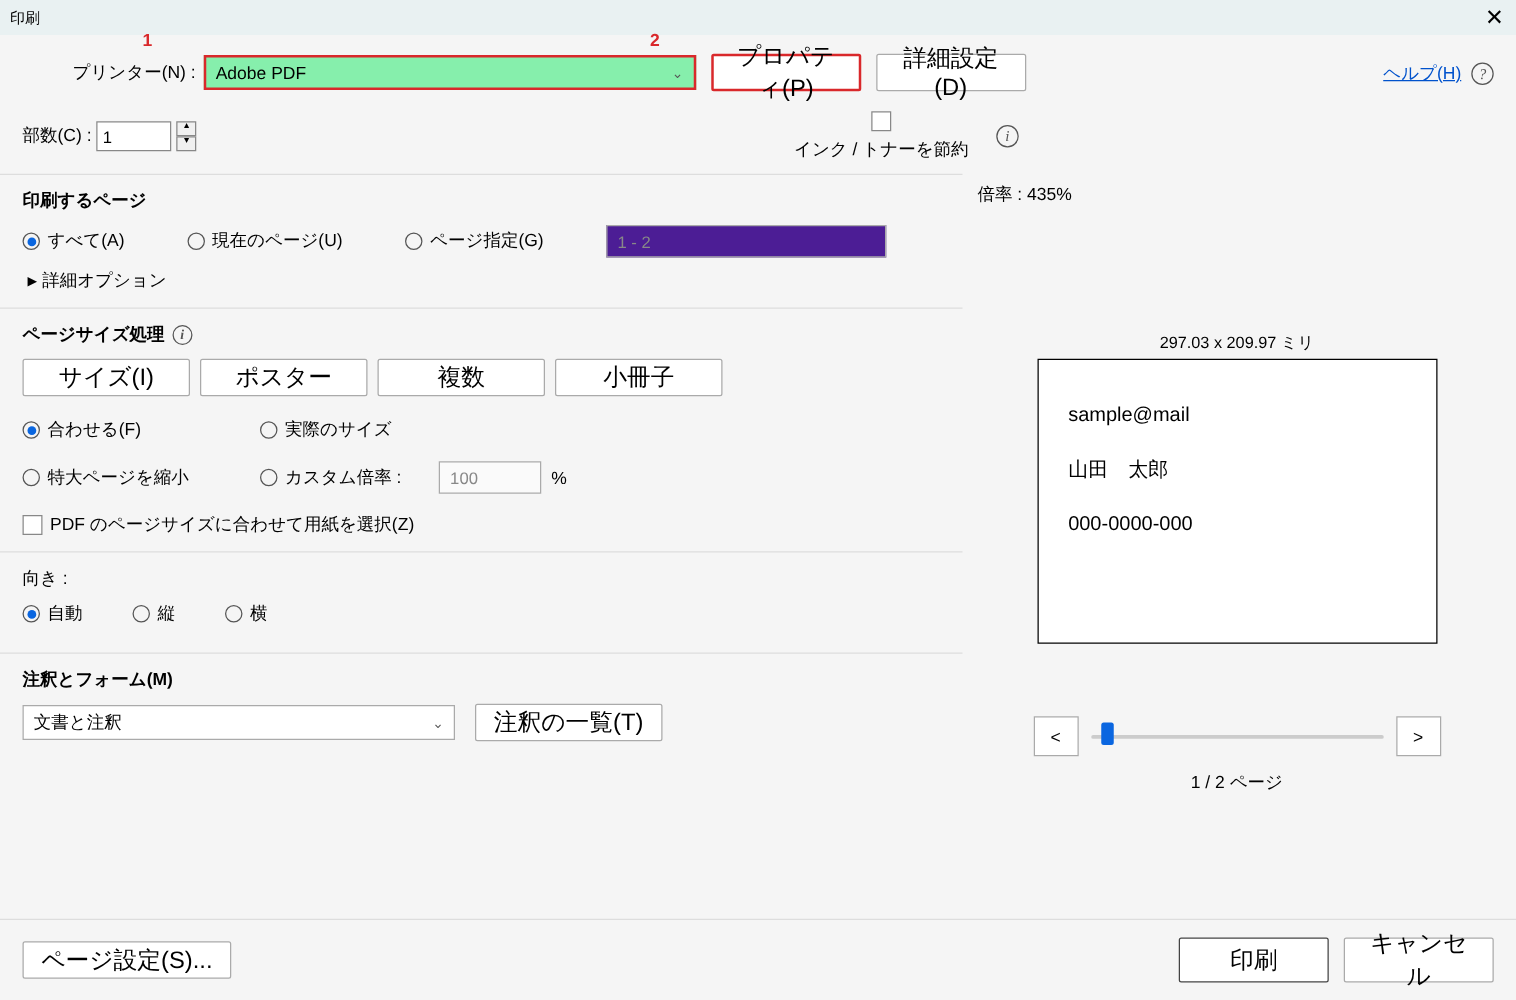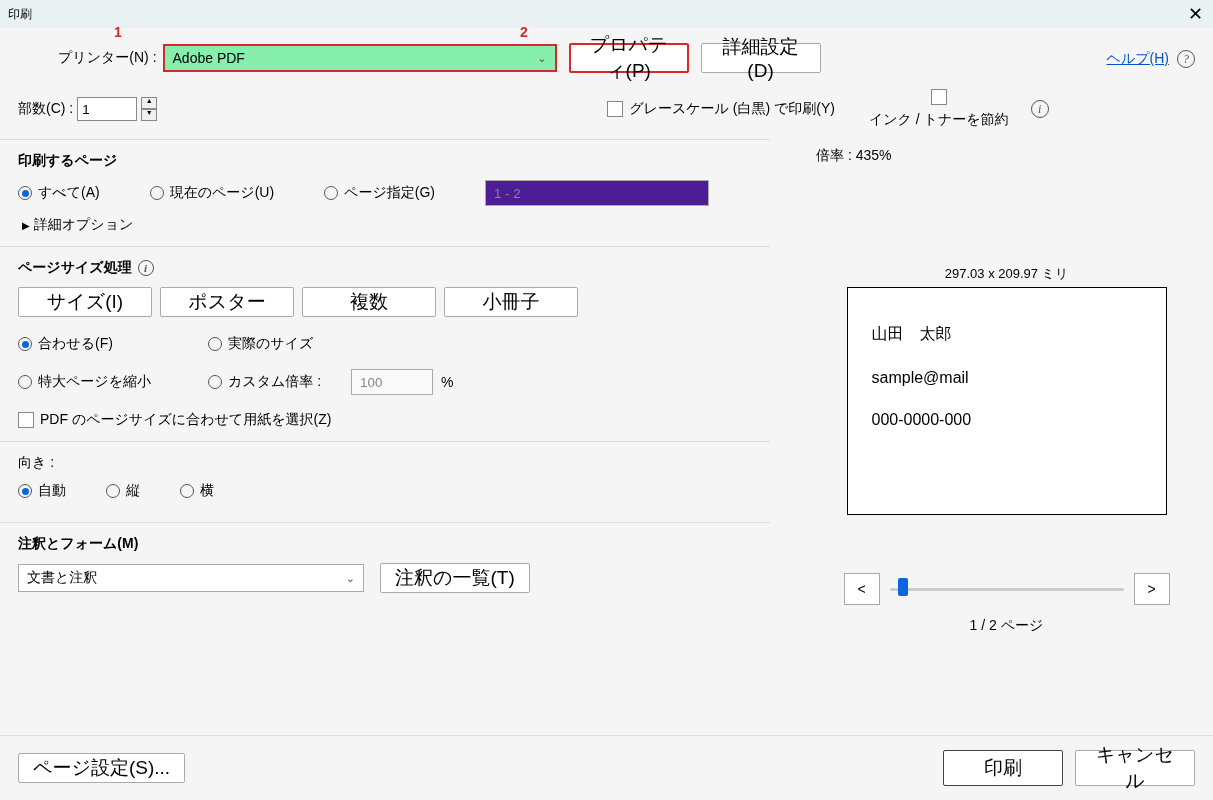--- a/index.html
+++ b/index.html
@@ -22,21 +22,21 @@
 
 .toprow2 { display: flex; align-items: center; gap: 20px; }
 .copies-wrap { display: flex; align-items: center; gap: 4px; }
 .num-input { width: 60px; height: 24px; border: 1px solid #888; padding: 0 4px; background:#fff; }
 .spinner { display: flex; flex-direction: column; }
 .spin-btn { width: 16px; height: 12px; border: 1px solid #888; background: #f0f0f0; font-size: 7px; line-height: 6px; text-align: center; cursor:pointer; }
 .chk-row { display: flex; align-items: center; gap: 6px; margin-left: auto; }
 .chkbox { width: 16px; height: 16px; border: 1px solid #888; background: #fff; cursor:pointer; display:inline-block; }
 .chk-group { display:flex; align-items:center; gap:6px; }
 
-.body { display: flex; gap: 34px; }
+.body { display: flex; }
 .left { width: 770px; }
 .right { flex: 1; padding: 8px 16px 0 12px; }
 
 .section { border-top: 1px solid #ddd; padding: 12px 18px; }
 .sec-title { font-weight: bold; margin-bottom: 10px; display:flex; align-items:center; gap:6px; }
 .radio-row { display: flex; align-items: center; gap: 50px; margin-bottom: 10px; }
 .radio-item { display: flex; align-items: center; gap: 6px; }
 .radio { width: 14px; height: 14px; border: 1.5px solid #555; border-radius: 50%; display: inline-flex; align-items:center; justify-content:center; cursor:pointer; }
 .radio.sel::after { content:""; width:7px; height:7px; border-radius:50%; background:#0a66e0; }
 .disclosure { display:flex; align-items:center; gap:4px; cursor:pointer; margin-left:4px;}
@@ -102,24 +102,20 @@
   <div class="toprow2">
     <div class="copies-wrap">
       <span class="label">部数(C) :</span>
       <input class="num-input" value="1" style="">
       <div class="spinner">
         <div class="spin-btn">▲</div>
         <div class="spin-btn">▼</div>
       </div>
     </div>
     <div class="chk-row" style="margin-left:430px;">
-      <div class="chk-group">
-        <span class="chkbox"></span>
-        <span>グレースケール (白黒) で印刷(Y)</span>
-      </div>
       <div class="chk-group" style="margin-left:28px;flex-direction:column;">
         <span class="chkbox"></span>
         <span>インク / トナーを節約</span>
       </div>
       <span class="info-icon" style="margin-left:16px;">i</span>
     </div>
   </div>
 </div>
 
 <div class="body">
@@ -225,22 +221,22 @@
           </button>
       </div>
     </div>
 
   </div>
 
   <div class="right">
     <div class="zoom-label">倍率 : 435%</div>
     <div class="dim-label">297.03 x 209.97 ミリ</div>
     <div class="preview-page">
+      <div>sample@mail</div>
       <div>山田　太郎</div>
-      <div>sample@mail</div>
       <div>000-0000-000</div>
     </div>
     <div class="nav-row">
       <div class="nav-btn">
           <span>&lt;</span>
         </div>
       <div class="slider-wrap">
         <div class="slider-track"></div>
         <div class="slider-thumb"></div>
       </div>

